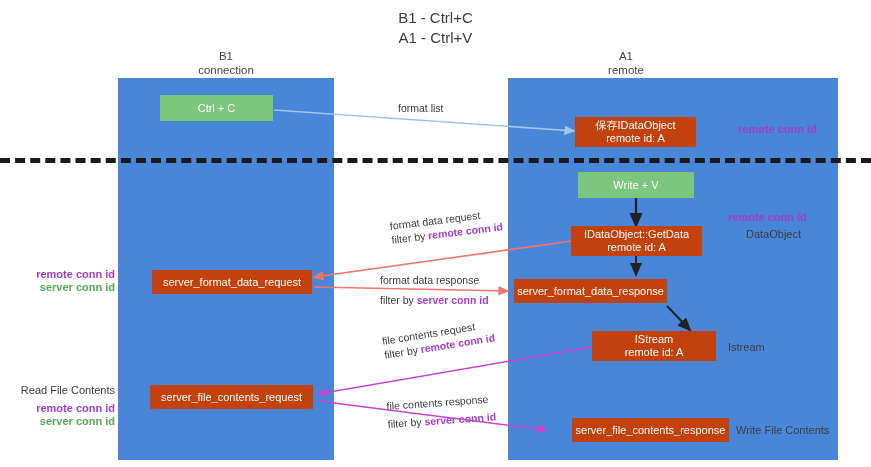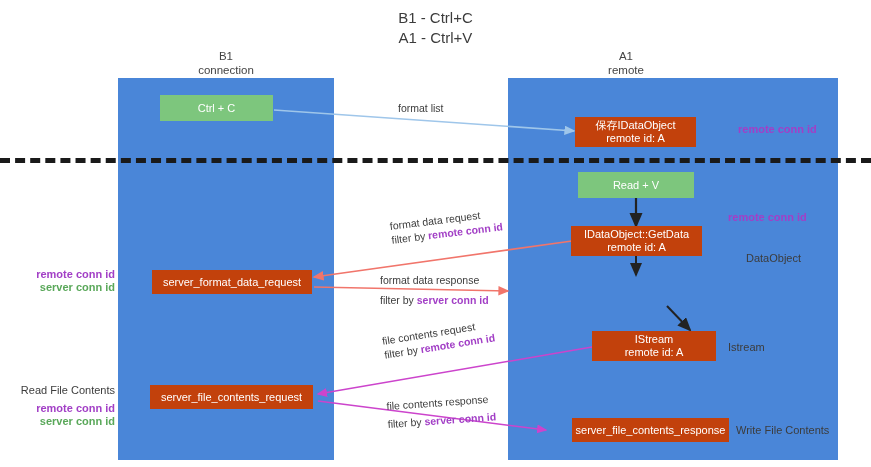--- a/index.html
+++ b/index.html
@@ -157,32 +157,35 @@
   <div class="node green" style="left:160px; top:95px; width:113px; height:26px;justify-content:center;">
     <span>Ctrl + C</span>
   </div>
 
   <div class="node orange" style="left:575px; top:117px; width:121px; height:30px;">
     <span>保存IDataObject</span>
     <span class="l2">remote id: A</span>
   </div>
 
   <div class="node green" style="left:578px; top:172px; width:116px; height:26px;">
-    <span>Read + V</span>
+    <span>Write + V</span>
   </div>
 
   <div class="node orange" style="left:571px; top:226px; width:131px; height:30px;">
     <span>IDataObject::GetData</span>
     <span class="l2">remote id: A</span>
   </div>
 
   <div class="node orange" style="left:152px; top:270px; width:160px; height:24px;">
     <span>server_format_data_request</span>
   </div>
 
+  <div class="node orange" style="left:514px; top:279px; width:153px; height:24px;">
+    <span>server_format_data_response</span>
+  </div>
 
   <div class="node orange" style="left:592px; top:331px; width:124px; height:30px;">
     <span>IStream</span>
     <span class="l2">remote id: A</span>
   </div>
 
   <div class="node orange" style="left:150px; top:385px; width:163px; height:24px;">
     <span>server_file_contents_request</span>
   </div>
 
@@ -215,21 +218,21 @@
   </div>
 
   <div class="side-label" style="left:738px; top:123px;">
     <span class="purple">remote conn id</span>
   </div>
 
   <div class="side-label" style="left:728px; top:211px;">
     <span class="purple">remote conn id</span>
   </div>
 
-  <div class="side-label" style="left:728px; top:252px;padding-left:18px;">
+  <div class="side-label" style="left:728px; top:228px;padding-left:18px;">
     <span class="plain">DataObject</span>
   </div>
 
   <div class="side-label" style="left:728px; top:341px;">
     <span class="plain">Istream</span>
   </div>
 
   <div class="side-label" style="left:736px; top:424px;">
     <span class="plain">Write File Contents</span>
   </div>

